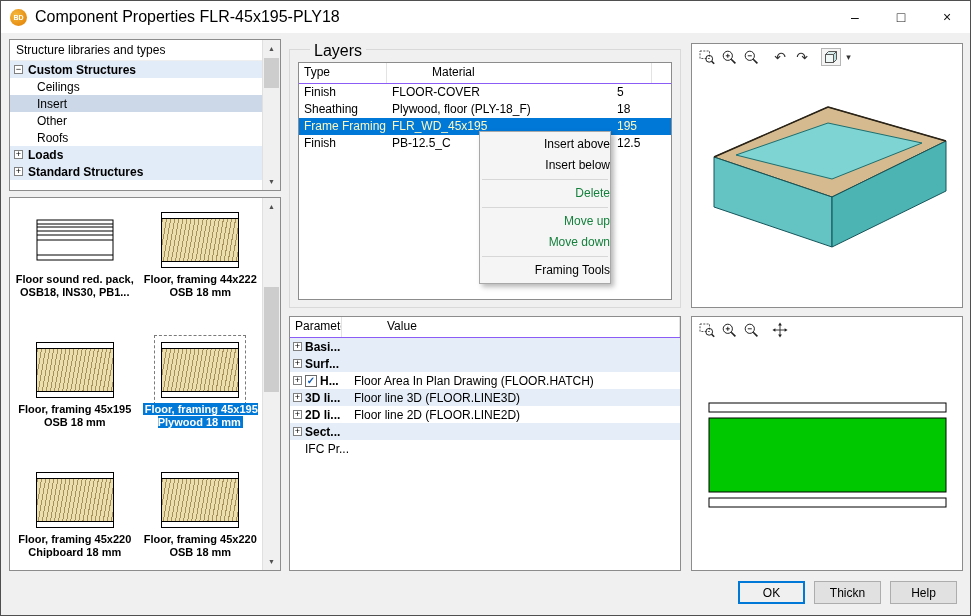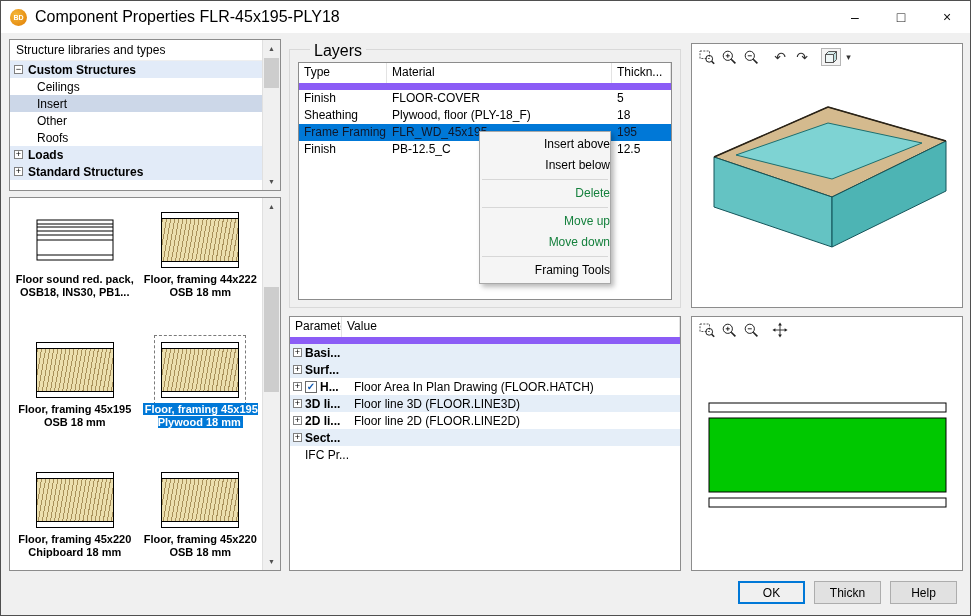--- a/index.html
+++ b/index.html
@@ -53,27 +53,27 @@
   .t-hatch{flex:1;background:repeating-linear-gradient(100deg,#a8905a 0 1px,#ecdfae 1px 4px);}
   .thumb.focus{outline:1px dashed #7a7a7a;outline-offset:6px;}
   .caption{font-size:11px;line-height:13px;text-align:center;max-width:118px;}
   .caption .selcap{background:#0078d7;color:#fff;padding:0 2px;}
 
   
   #layers-group{position:absolute;left:288px;top:48px;width:392px;height:259px;border:1px solid #d9d9d9;box-sizing:border-box;}
   .group-label{position:absolute;left:20px;top:-8px;background:#f0f0f0;padding:0 4px;font-size:16px;}
   #layers-table{position:absolute;left:8px;top:12px;width:374px;height:238px;background:#fff;border:1px solid #8c8c8c;
     box-sizing:border-box;overflow:hidden;}
-  .tbl-header{display:flex;height:20px;border-bottom:7px solid #8b5cf6;}
+  .tbl-header{display:flex;height:20px;border-bottom:1px solid #8b5cf6;gap:40px;}
   .tbl-header .col{line-height:19px;padding-left:5px;border-right:1px solid #e3e3e3;box-sizing:border-box;
     overflow:hidden;white-space:nowrap;}
   .lc1{width:88px;flex-shrink:0;} .lc2{width:225px;flex-shrink:0;} .lc3{flex:1;}
   .lrow{display:flex;height:17px;line-height:17px;}
   .lrow .c{padding-left:5px;box-sizing:border-box;white-space:nowrap;overflow:hidden;}
-  .lrow.selected{background:#0078d7;color:#0f172a;}
+  .lrow.selected{background:#0078d7;color:#fef9c3;}
 
   
   #ctx-menu{position:absolute;left:478px;top:130px;width:132px;background:#f5f5f5;border:1px solid #a8a8a8;
     box-shadow:3px 3px 5px rgba(0,0,0,0.28);z-index:50;padding:2px 0;box-sizing:border-box;}
   .mi{height:21px;line-height:21px;padding-left:27px;font-size:12px;white-space:nowrap;text-align:right;}
   .mi.disabled{color:#15803d;}
   .msep{height:1px;background:#d7d7d7;margin:3px 2px;}
 
   
   #param-panel{left:288px;top:315px;width:392px;height:255px;}

